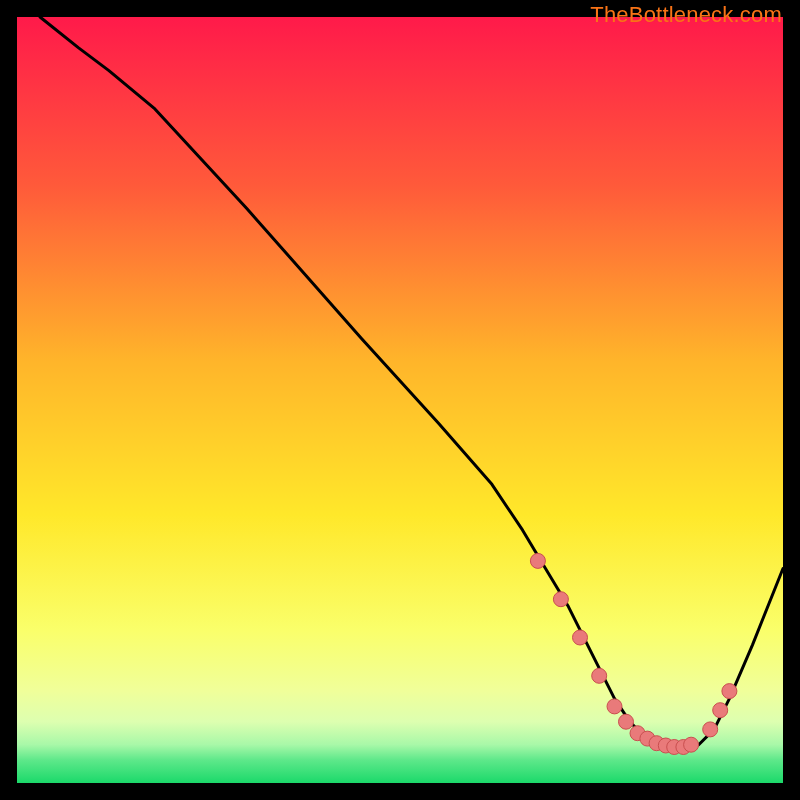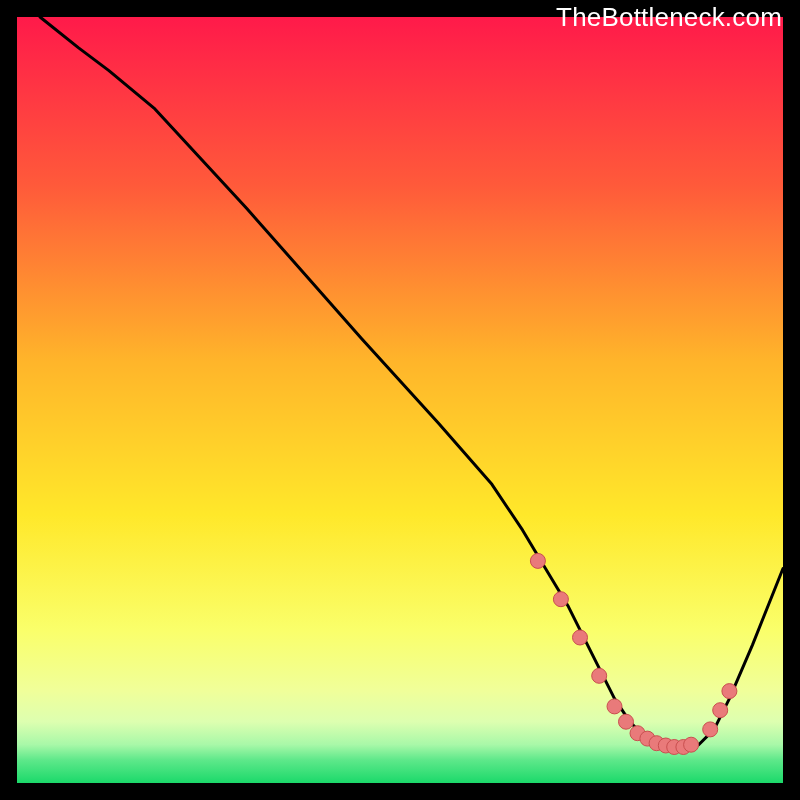--- a/index.html
+++ b/index.html
@@ -23,22 +23,22 @@
     position: absolute;
     left: 0;
     top: 0;
     width: 766px;
     height: 766px;
   }
   .attribution {
     position: absolute;
     top: 2px;
     right: 18px;
-    color: #ffffff;
-    font-size: 26px;
+    color: #f97316;
+    font-size: 22px;
     font-weight: 500;
     letter-spacing: 0.2px;
   }
   svg.curve {
     position: absolute;
     left: 0;
     top: 0;
     width: 766px;
     height: 766px;
     overflow: visible;

